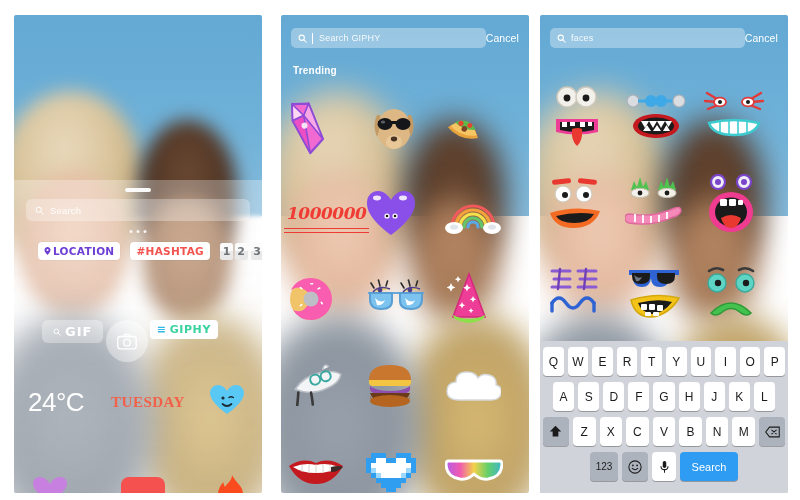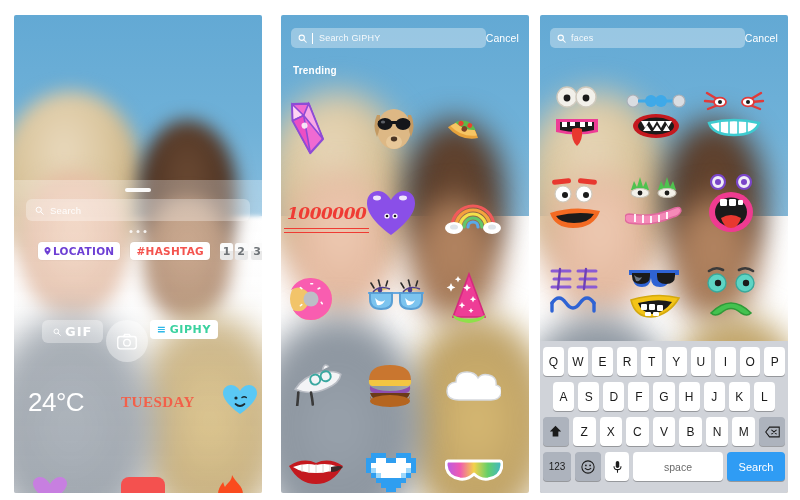--- a/index.html
+++ b/index.html
@@ -124,21 +124,21 @@
   .poll-btn {
     background: #fff; border-radius: 4px; padding: 3px 7px;
     color: #3ad29f; font-weight: 700; font-size: 11px; letter-spacing: .6px;
     display: inline-flex; align-items: center; gap: 3px;
     font-family: "DejaVu Sans", sans-serif;
   }
   .poll-btn .eq { color: #2fb8e8; font-size: 11px; }
 
   .sticker-row-c {
     position: absolute; left: 0; right: 4px; top: 205px;
-    display: flex; align-items: center; padding: 0 14px; gap: 28px; text-align: right;
+    display: flex; align-items: center; padding: 0 14px; gap: 18px; text-align: right;
   }
   .temp {
     color: #fff; font-size: 26px; font-weight: 300; letter-spacing: -.5px;
     font-family: "Liberation Sans", sans-serif;
   }
   .weekday {
     color: #f2604a; font-weight: 700; font-size: 15px; letter-spacing: .5px;
     font-family: Liberation Serif, serif;
     margin-left: 9px;
   }
@@ -825,18 +825,17 @@
             <path d="M4.8 9.6 q3.2 3 6.4 0" fill="none" stroke="#1b1b1b" stroke-width="1.2" stroke-linecap="round"></path>
           </svg>
         </span>
         <span class="key" style="flex:0 0 24px">
           <svg width="9" height="14" viewBox="0 0 10 16">
             <rect x="3" y="1" width="4" height="8" rx="2" fill="#1b1b1b"></rect>
             <path d="M1 7 q0 4 4 4 q4 0 4 -4" fill="none" stroke="#1b1b1b" stroke-width="1.2"></path>
             <line x1="5" y1="11" x2="5" y2="14.5" stroke="#1b1b1b" stroke-width="1.2"></line>
           </svg>
         </span>
-        <span class="key space">space</span>
         <span class="key search">Search</span>
       </div>
     </div>
   </div>
 </div>
 
 </body></html>

